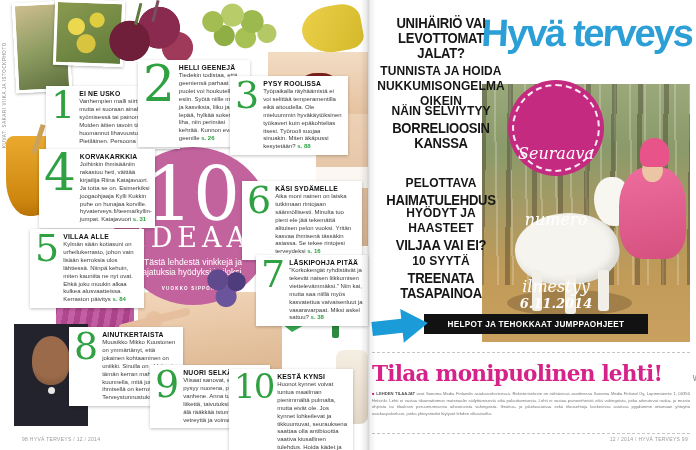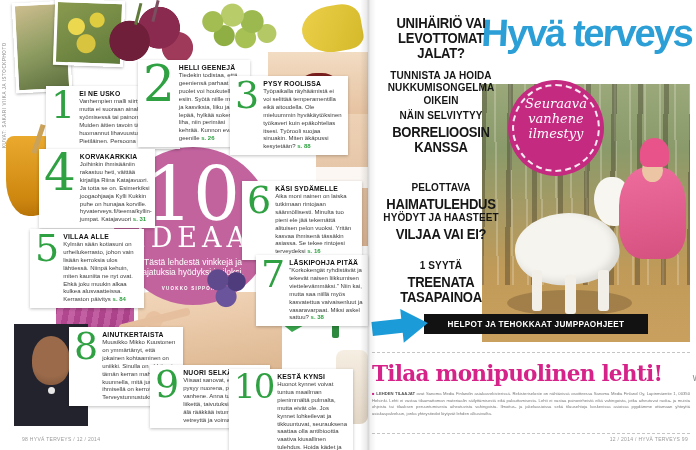--- a/index.html
+++ b/index.html
@@ -120,21 +120,21 @@
   #card9{left:150px;top:365px;width:110px;}
   #card10{left:229px;top:369px;width:114px;}
 
   
   #logo{position:absolute;left:478px;top:14px;width:214px;text-align:right;
     color:#2b9fd6;font-weight:bold;font-size:38px;letter-spacing:-2px;
     transform:skewX(-3deg);z-index:2;line-height:1;}
   .hl-block{position:absolute;left:374px;width:134px;text-align:center;z-index:2;}
   .hl-big{font-size:14.5px;font-weight:bold;line-height:1.05;color:#161616;
     letter-spacing:-.3px;transform:scaleX(.9);transform-origin:50% 50%;}
-  .hl-small{font-size:10px;font-weight:bold;color:#161616;line-height:1.25;margin-top:8px;letter-spacing:.1px;}
+  .hl-small{font-size:12px;font-weight:bold;color:#161616;line-height:1.25;margin-top:2px;letter-spacing:.1px;}
   #hl1{top:16px;}  #hl2{top:102px;} #hl3{top:174px;} #hl4{top:204px;} #hl5{top:252px;}
   #hl2 .hl-big,#hl3 .hl-big,#hl4 .hl-big,#hl5 .hl-big{margin-top:2px;}
 
   #photo{position:absolute;left:482px;top:84px;width:208px;height:258px;overflow:hidden;z-index:1;
     background:linear-gradient(180deg,#9aa87a 0%,#8a9a6a 25%,#a89a64 50%,#c09a58 72%,#caa05f 100%);}
   #photo .trees{position:absolute;left:0;top:0;width:100%;height:78%;opacity:.85;
     background:
       repeating-linear-gradient(91deg,rgba(48,40,28,.40) 0 5px,rgba(0,0,0,0) 5px 26px),
       repeating-linear-gradient(89deg,rgba(242,238,226,.30) 0 2px,rgba(0,0,0,0) 2px 15px);}
   #photo .dogshadow{position:absolute;left:12%;top:80%;width:60%;height:10%;
@@ -151,21 +151,21 @@
   #photo .w-hat{position:absolute;left:76%;top:21%;width:14%;height:11%;
     background:#e8548a;border-radius:50% 50% 25% 25%;}
   #photo .w-face{position:absolute;left:77%;top:29%;width:10%;height:9%;
     background:#ecc6a4;border-radius:50%;}
 
   #badge{position:absolute;left:508px;top:80px;width:96px;height:96px;border-radius:50%;
     background:#c42a80;z-index:3;color:#fff;text-align:center;
     font-family:"DejaVu Serif",serif;font-style:italic;}
   #badge:before{content:"";position:absolute;left:4px;top:4px;right:4px;bottom:4px;
     border:2px dashed rgba(255,255,255,.9);border-radius:50%;}
-  #badge .b-l{font-size:13px;line-height:1.15;}
+  #badge .b-l{font-size:16px;line-height:1.15;margin-top:48px;}
   #badge .b-date{font-size:13px;font-weight:bold;line-height:1.2;}
   #badge .b-wrap{position:absolute;left:0;top:17px;width:100%;}
 
   #arrow{position:absolute;left:370px;top:306px;width:60px;height:40px;z-index:4;transform:rotate(-6deg);}
   #ribbon{position:absolute;left:424px;top:314px;width:224px;height:20px;background:#121212;z-index:3;
     color:#fff;font-size:8.2px;font-weight:bold;letter-spacing:.3px;display:flex;
     align-items:center;justify-content:center;white-space:nowrap;}
 
   #subscribe{position:absolute;left:372px;top:352px;width:318px;height:74px;
     border-top:1px dashed #c4c4c4;border-bottom:1px dashed #c4c4c4;padding-top:6px;z-index:2;}
@@ -325,42 +325,43 @@
     </div>
     <div class="hl-block" id="hl3">
       <div class="hl-small">PELOTTAVA</div>
       <div class="hl-big">HAIMATULEHDUS</div>
     </div>
     <div class="hl-block" id="hl4">
       <div class="hl-small">HYÖDYT JA HAASTEET</div>
       <div class="hl-big">VILJAA VAI EI?</div>
     </div>
     <div class="hl-block" id="hl5">
-      <div class="hl-small">1 SYYTÄ</div>
+      <div class="hl-small">10 SYYTÄ</div>
       <div class="hl-big">TREENATA TASAPAINOA</div>
     </div>
 
     <div id="photo">
       <div class="trees"></div>
       <div class="dogshadow"></div>
       <div class="dog-body"></div>
       <div class="dog-leg1"></div>
       <div class="dog-leg2"></div>
       <div class="dog-leg3"></div>
       <div class="dog-head"></div>
       <div class="w-jacket"></div>
       <div class="w-face"></div>
       <div class="w-hat"></div>
     </div>
 
     <div id="badge">
       <div class="b-wrap">
         <div class="b-l">Seuraava</div>
-        <div class="b-l">vanhene</div>
+        <div class="b-l">numero</div>
         <div class="b-l">ilmestyy</div>
+        <div class="b-date">6.11.2014</div>
       </div>
     </div>
 
     <div id="arrow">
       <svg width="60" height="40" viewBox="0 0 56 40">
         <polygon points="0,13 30,13 30,3 56,20 30,37 30,27 0,27" fill="#1b9cd8"></polygon>
       </svg>
     </div>
     <div id="ribbon">HELPOT JA TEHOKKAAT JUMPPAOHJEET</div>
 

